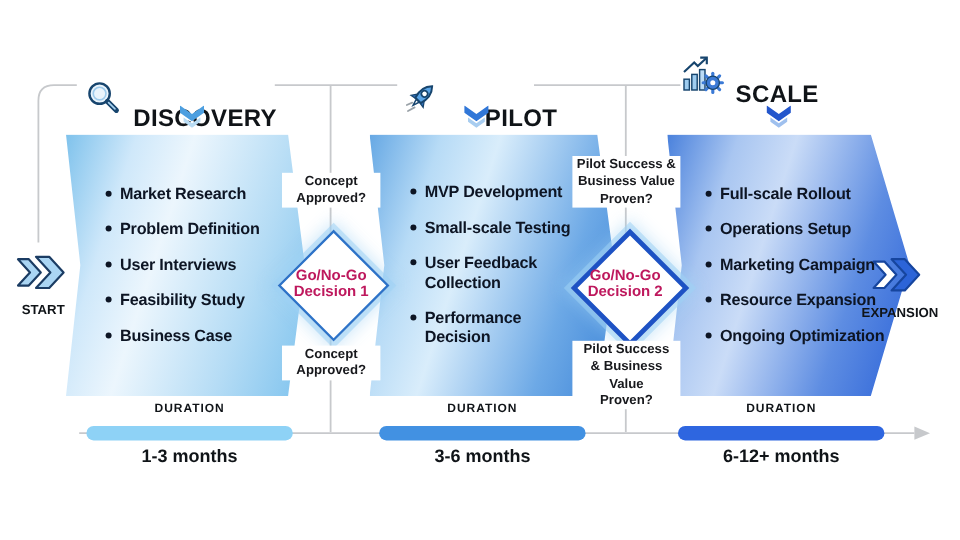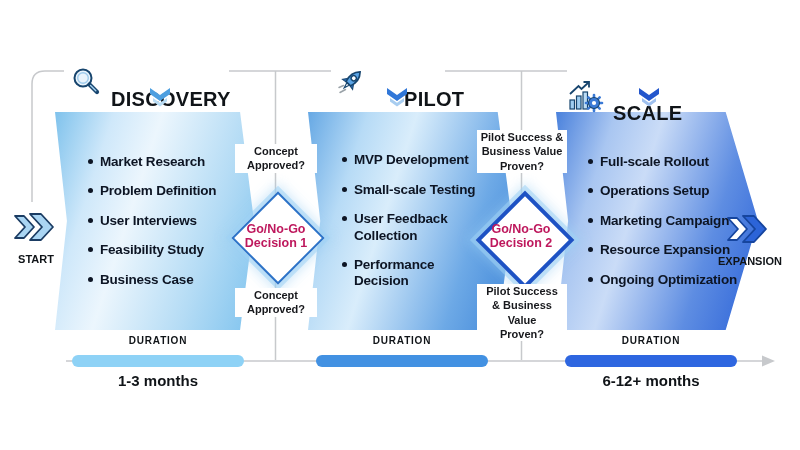--- a/index.html
+++ b/index.html
@@ -5,21 +5,21 @@
   html,body { margin:0; padding:0; background:#fff; }
   .canvas { position:relative; width:800px; height:450px; background:#ffffff;
             font-family:"Liberation Sans", sans-serif; overflow:hidden; }
 
   svg.lines { position:absolute; left:0; top:0; z-index:0; }
 
   
   .phase-header { position:absolute; display:flex; align-items:center; gap:9px; z-index:4; }
   #hdr-discovery { left:70px;  top:52px; }
   #hdr-pilot     { left:336px; top:52px;gap:36px; }
-  #hdr-scale     { left:568px; top:66px; }
+  #hdr-scale     { left:568px; top:32px; }
   .phase-title { font-size:20px; font-weight:800; color:#101418; letter-spacing:0.3px;margin-top:36px; }
   .hdr-icon { display:block; }
 
   .chevron-badge { position:absolute; z-index:4; }
   #chev-discovery { left:148px; top:88px; }
   #chev-pilot     { left:385px; top:88px; }
   #chev-scale     { left:637px; top:88px; }
 
   
   .banner { position:absolute; top:112px; height:218px; z-index:1; }
@@ -270,15 +270,16 @@
 
   <div class="duration-heading" id="dur-h-1">DURATION</div>
   <div class="duration-heading" id="dur-h-2">DURATION</div>
   <div class="duration-heading" id="dur-h-3">DURATION</div>
 
   <div class="duration-bar" id="bar-1"></div>
   <div class="duration-bar" id="bar-2"></div>
   <div class="duration-bar" id="bar-3"></div>
 
   <div class="duration-value" id="dur-v-1">1-3 months</div>
+  <div class="duration-value" id="dur-v-2">3-6 months</div>
   <div class="duration-value" id="dur-v-3">6-12+ months</div>
 
 </div>
 
 </body></html>

